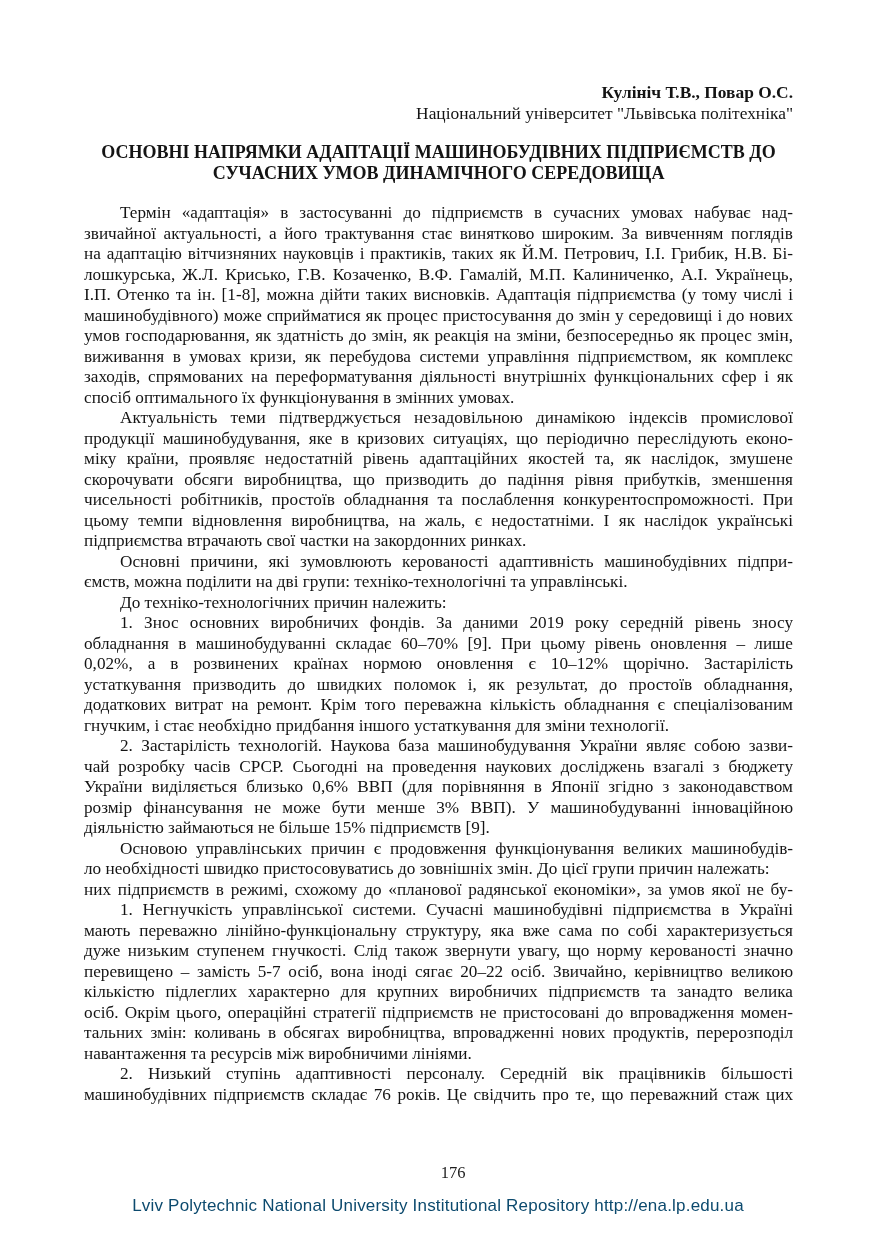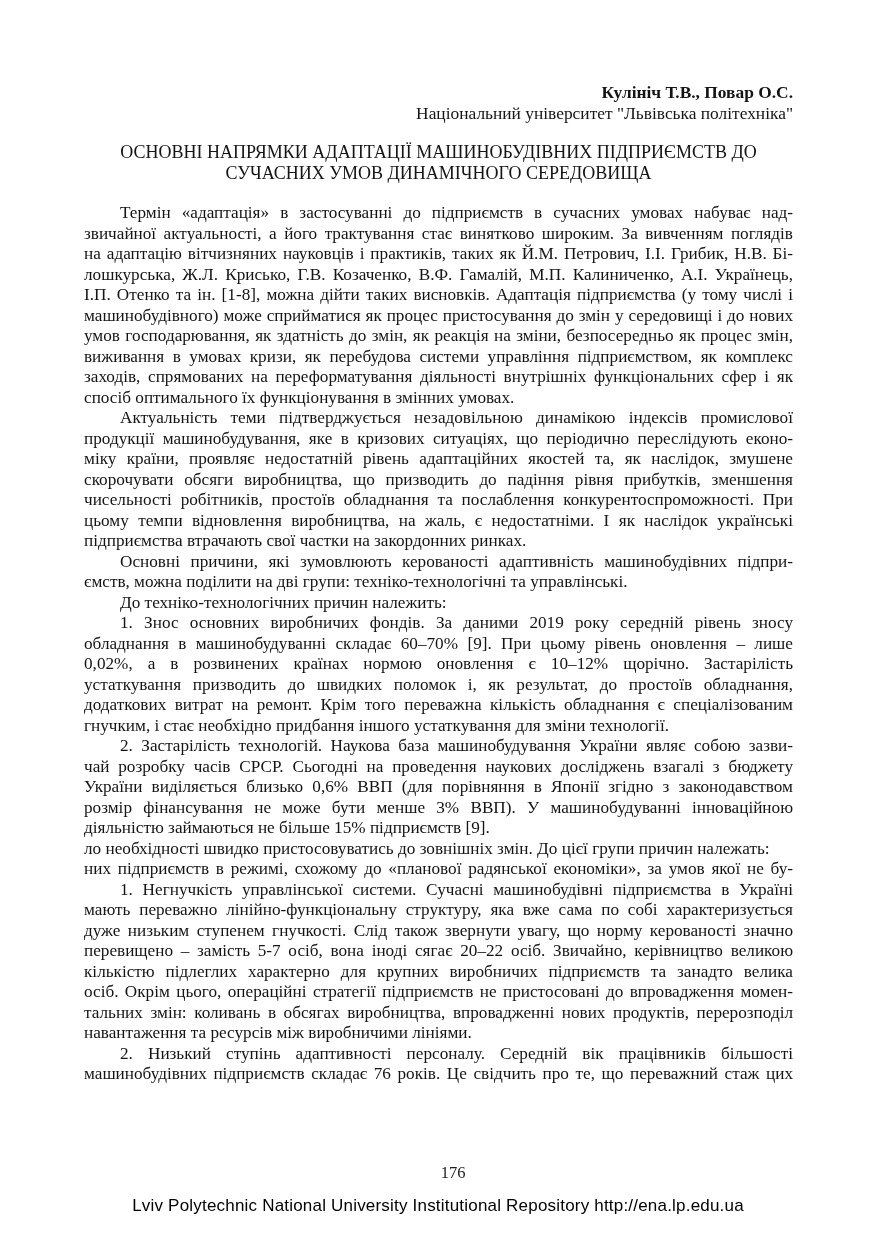--- a/index.html
+++ b/index.html
@@ -27,21 +27,21 @@
     text-align: right;
     font-size: 17.4px;
     line-height: 20.5px;
   }
   .doc-header .authors {
     font-weight: bold;
   }
   .doc-title {
     margin-top: 19px;
     text-align: center;
-    font-weight: normal;
+    font-weight: bold;
     font-size: 18px;
     line-height: 21px;
   }
   .body-text {
     margin-top: 19px;
     font-size: 17.2px;
     line-height: 20.5px;
   }
   .body-text .line {
     text-align: left;
@@ -68,21 +68,21 @@
     color: #1c1c1c;
   }
   .repo-footer {
     position: absolute;
     top: 1196px;
     left: 0;
     width: 876px;
     text-align: center;
     font-family: "Liberation Sans", "DejaVu Sans", sans-serif;
     font-size: 17px;
-    color: #000000;
+    color: #0c4a6e;
     letter-spacing: 0.2px;
   }
 </style>
 </head>
 <body>
 
 <div class="page">
   <div class="content">
 
     <div class="doc-header">
@@ -133,20 +133,21 @@
           <div class="line">гнучким, і стає необхідно придбання іншого устаткування для зміни технології.</div>
         </div>
         <div class="para">
           <div class="line indent jl">2. Застарілість технологій. Наукова база машинобудування України являє собою зазви-</div>
           <div class="line jl">чай розробку часів СРСР. Сьогодні на проведення наукових досліджень взагалі з бюджету</div>
           <div class="line jl">України виділяється близько 0,6% ВВП (для порівняння в Японії згідно з законодавством</div>
           <div class="line jl">розмір фінансування не може бути менше 3% ВВП). У машинобудуванні інноваційною</div>
           <div class="line">діяльністю займаються не більше 15% підприємств [9].</div>
         </div>
         <div class="para">
+          <div class="line indent jl">Основою управлінських причин є продовження функціонування великих машинобудів-</div>
           <div class="line">ло необхідності швидко пристосовуватись до зовнішніх змін. До цієї групи причин належать:</div>
           <div class="line jl">них підприємств в режимі, схожому до «планової радянської економіки», за умов якої не бу-</div>
         </div>
         <div class="para">
           <div class="line indent jl">1. Негнучкість управлінської системи. Сучасні машинобудівні підприємства в Україні</div>
           <div class="line jl">мають переважно лінійно-функціональну структуру, яка вже сама по собі характеризується</div>
           <div class="line jl">дуже низьким ступенем гнучкості. Слід також звернути увагу, що норму керованості значно</div>
           <div class="line jl">перевищено – замість 5-7 осіб, вона іноді сягає 20–22 осіб. Звичайно, керівництво великою</div>
           <div class="line jl">кількістю підлеглих характерно для крупних виробничих підприємств та занадто велика</div>
           <div class="line jl">осіб. Окрім цього, операційні стратегії підприємств не пристосовані до впровадження момен-</div>

